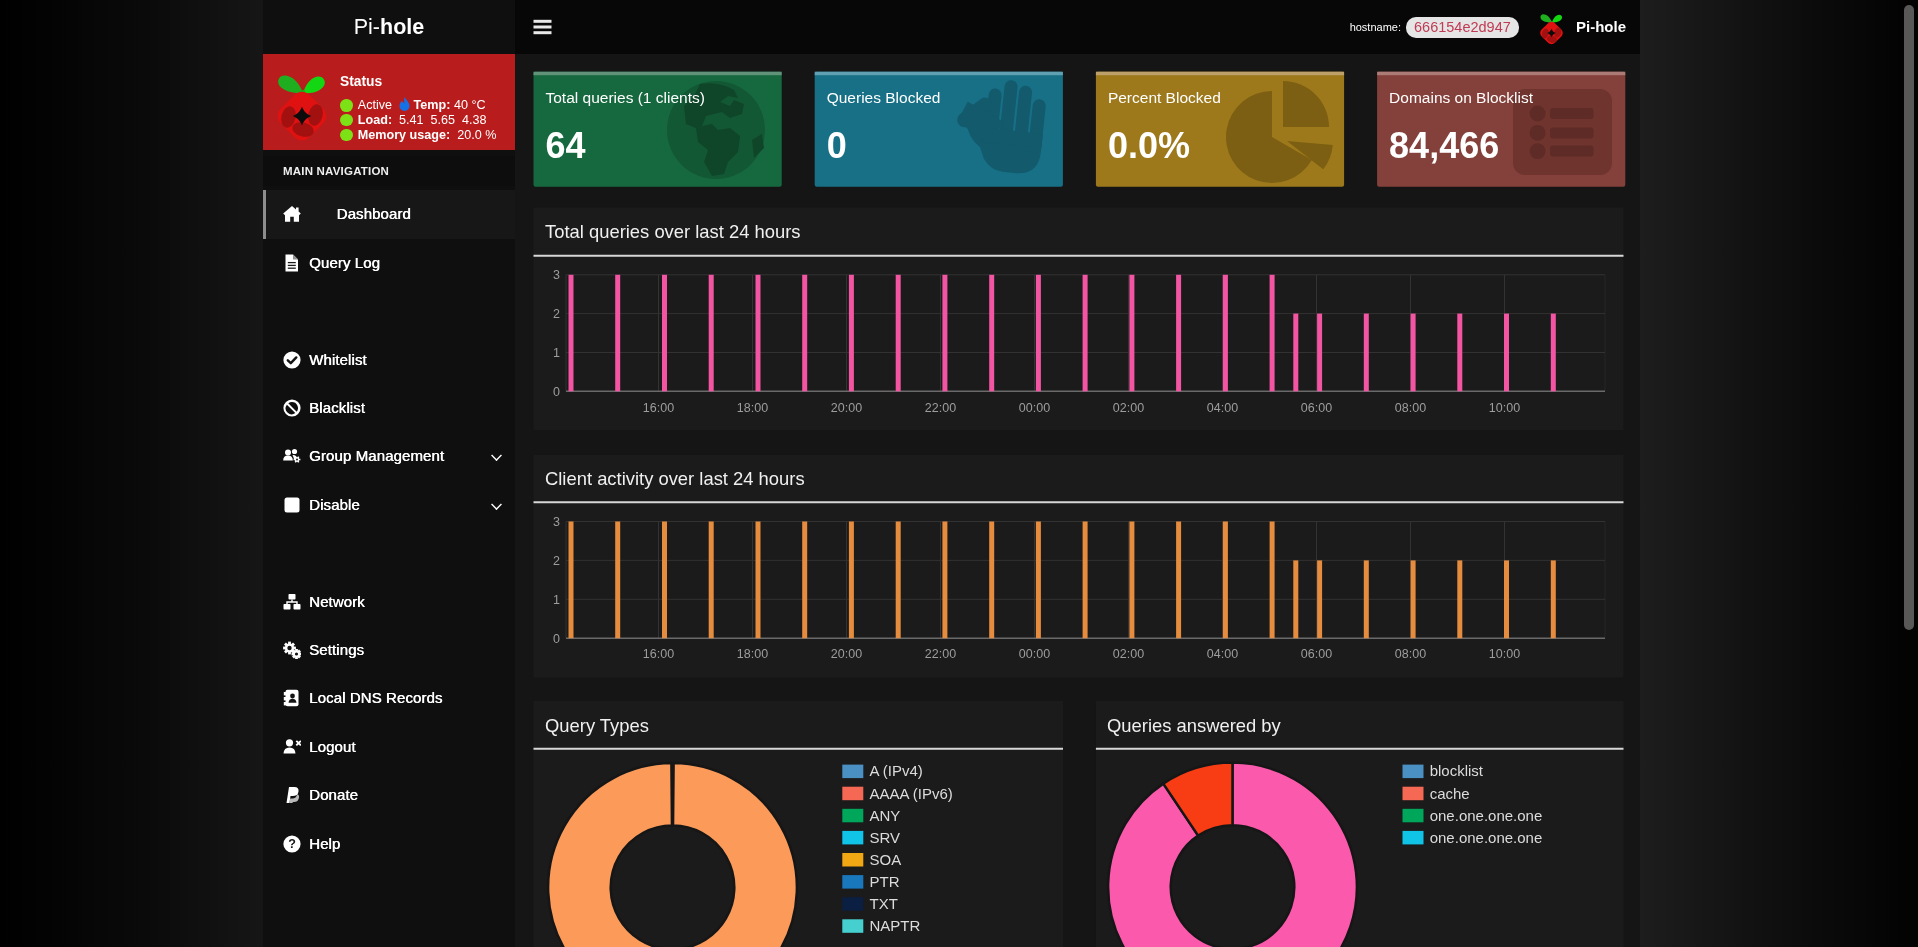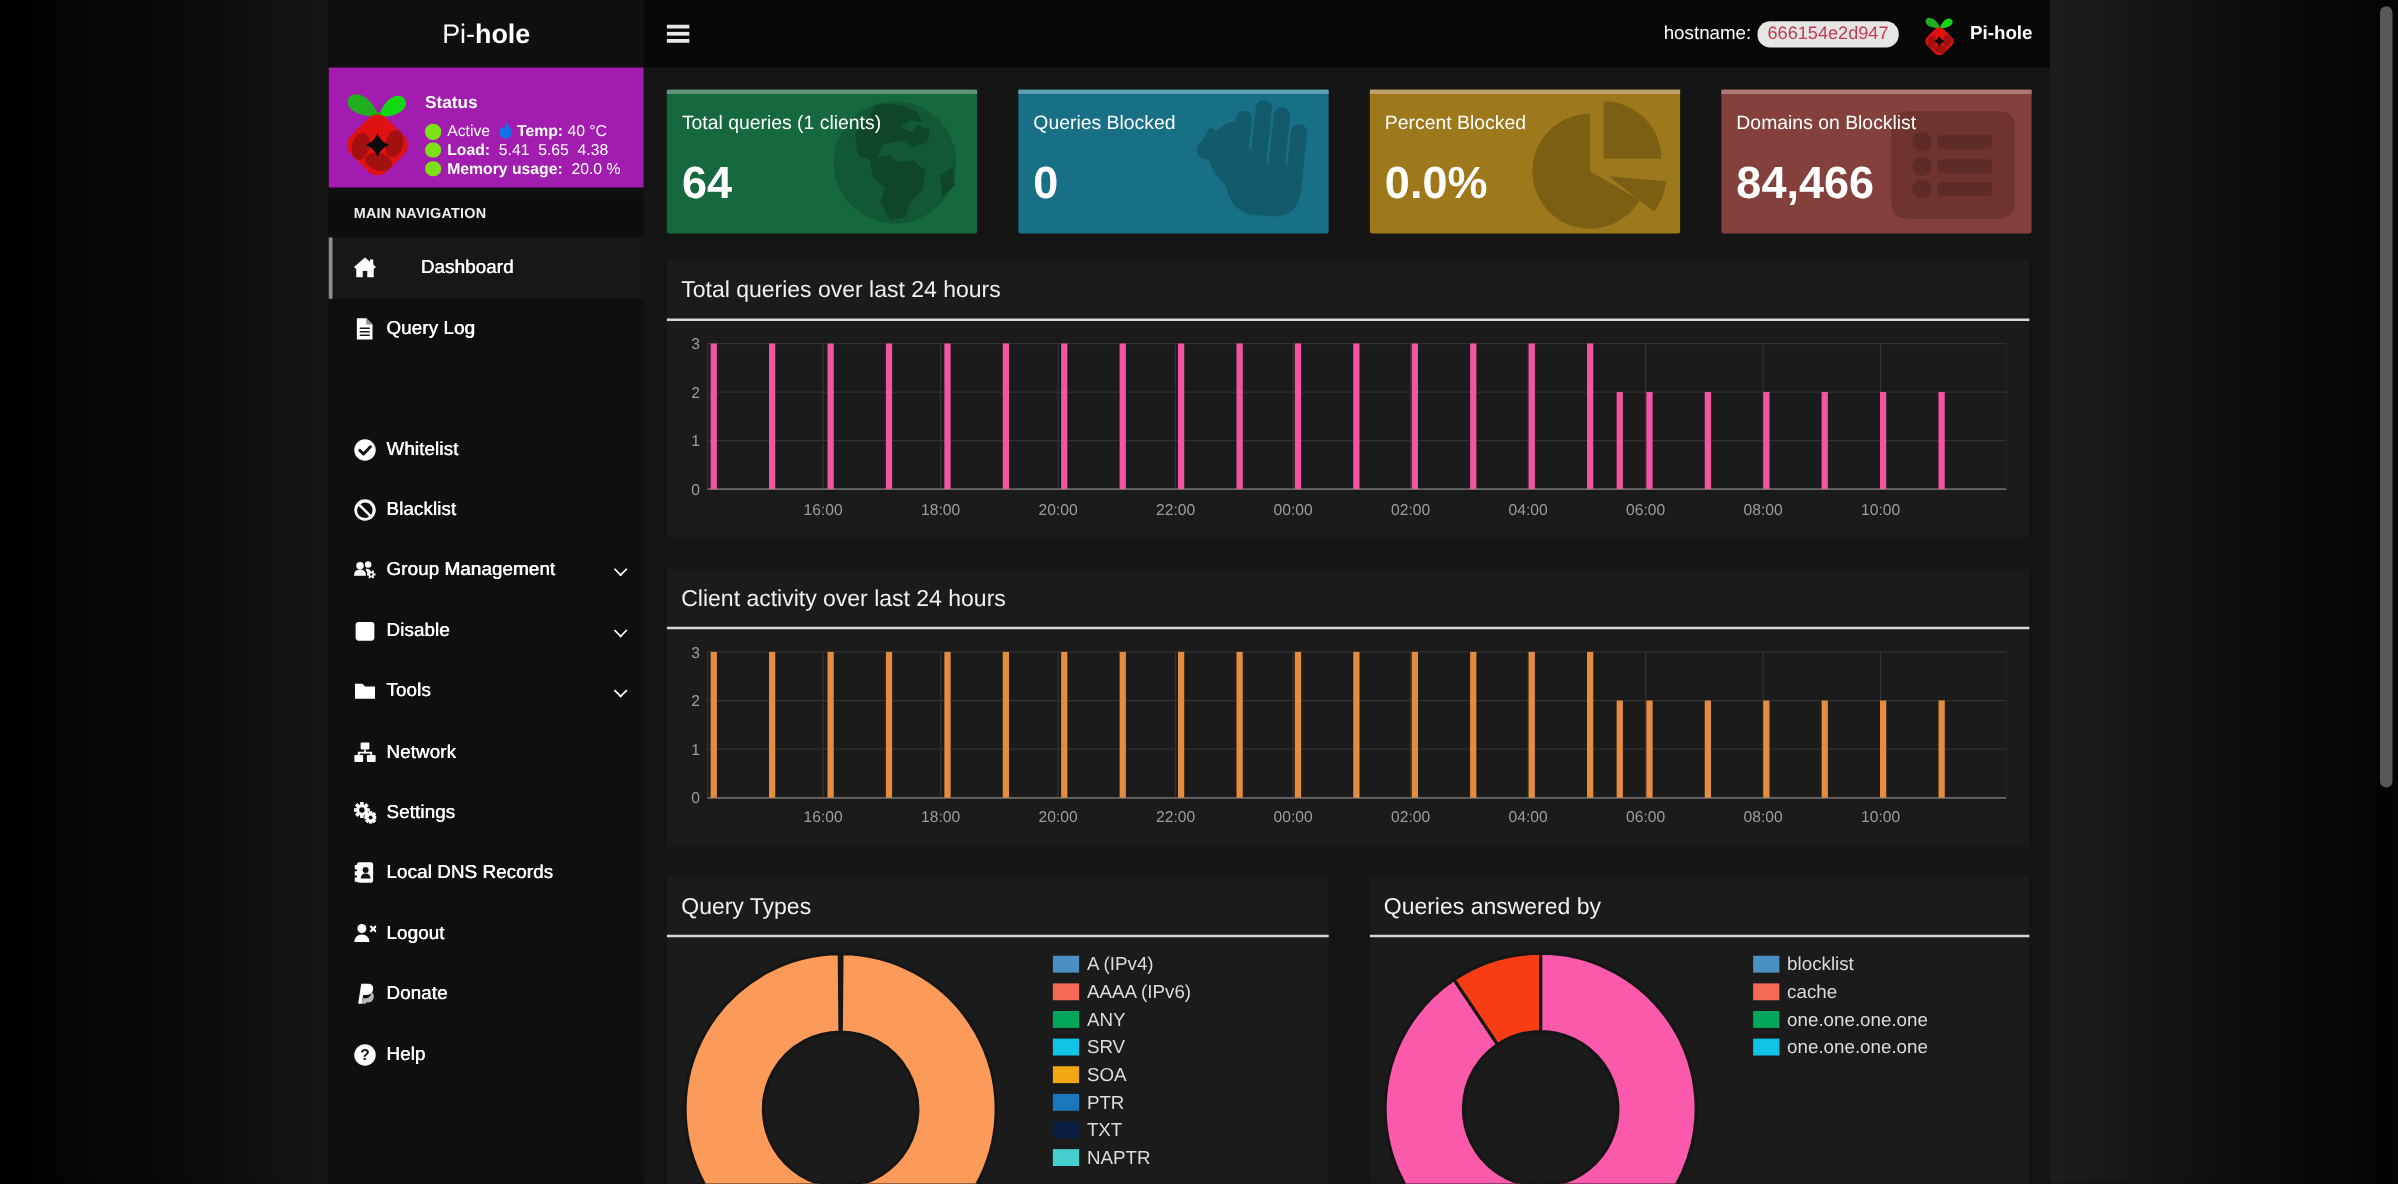--- a/index.html
+++ b/index.html
@@ -4,26 +4,26 @@
 * { margin:0; padding:0; box-sizing:border-box; }
 html,body { width:1918px; height:947px; overflow:hidden; background:#000; font-family:"Liberation Sans",sans-serif; }
 .abs { position:absolute; }
 #bgl { position:absolute; left:0; top:0; width:263px; height:100%; background:linear-gradient(90deg,#000 0%,#0a0a0a 55%,#161616 100%); }
 #bgr { position:absolute; left:1640px; top:0; width:278px; height:100%; background:linear-gradient(90deg,#1d1d1d 0%,#0c0c0c 60%,#030303 95%); }
 #wrap { position:absolute; left:263px; top:0; width:1377px; height:947px; background:#151515; }
 #nav { position:absolute; left:0; top:0; width:100%; height:54px; background:#070707; }
 #logo { position:absolute; left:0; top:0; width:252px; height:54px; background:#0f0f0f; color:#fff; font-size:21.5px; text-align:center; line-height:54px; }
 #logo b { font-weight:bold; }
 #hamb { position:absolute; left:270px; top:19px; }
-#hostlbl { position:absolute; right:239px; top:0; height:48px; line-height:54px; color:#fff; font-size:15px; }
+#hostlbl { position:absolute; right:239px; top:0; height:48px; line-height:54px; color:#fff; font-size:11px; }
 #hostbadge { position:absolute; left:1143px; top:16.5px; height:21.5px; line-height:21.5px; padding:0 8px; background:#e5e5e5; color:#c03b53; border-radius:10px; font-size:14.5px; }
 #navrasp { position:absolute; left:1269px; top:6px; }
 #navtitle { position:absolute; left:1313px; top:0; height:54px; line-height:54px; color:#fff; font-size:15px; font-weight:bold;}
 #sidebar { position:absolute; left:0; top:54px; width:252px; height:893px; background:#0f0f0f; }
-#status { position:absolute; left:0; top:0; width:100%; height:96px; background:#a21caf; }
+#status { position:absolute; left:0; top:0; width:100%; height:96px; background:#b91c1c; }
 #statxt { position:absolute; left:77px; top:20px; color:#fff; }
 #statxt .t { font-size:13.8px; font-weight:bold; margin-bottom:8px; }
 #statxt .r { font-size:12.6px; line-height:14.9px; white-space:nowrap; }
 .dot { display:inline-block; width:12.8px; height:12.8px; border-radius:50%; background:#7de215; margin-right:5px; vertical-align:-2.5px; }
 #mnav { position:absolute; left:0; top:102px; width:100%; height:30px; background:#0d0d0d; color:#eee; font-size:11.5px; font-weight:bold; line-height:30px; padding-left:20px; letter-spacing:0.2px; }
 .mi { position:absolute; left:0; width:100%; height:48.4px; color:#fff; }
 .mi.active { background:#171717; border-left:3.5px solid #8d8d8d; }
 .mic { position:absolute; left:20px; top:15px; }
 .mi.active .mic { left:16.5px; }
 .mt { position:absolute; left:46px; top:15px; font-size:15px; font-weight:400; letter-spacing:0.1px; text-shadow:0.45px 0 0 currentColor; }
@@ -155,29 +155,20 @@
                 <line x1="14" y1="12.5" x2="12.30" y2="15.44"></line>
                 <line x1="14" y1="12.5" x2="10.60" y2="12.50"></line>
                 <line x1="14" y1="12.5" x2="12.30" y2="9.56"></line>
                 <line x1="14" y1="12.5" x2="15.70" y2="9.56"></line>
               </g>
               <circle cx="14" cy="12.5" r="1" fill="#141414"></circle>
             </g>
           </g>
         </svg>
         <span class="mt">Group Management</span>
-        <span class="chev"></span>
-      </div>
-<div class="mi" style="top:475.2px">
-        <svg class="mic" width="18" height="18" viewBox="0 0 18 18">
-          <g transform="translate(0,0)">
-            <path d="M1 3 L7 3 L9 5.2 L17 5.2 L17 15 L1 15 Z" fill="#fff"></path>
-          </g>
-        </svg>
-        <span class="mt">Tools</span>
         <span class="chev"></span>
       </div>
 <div class="mi" style="top:523.6px">
         <svg class="mic" width="18" height="18" viewBox="0 0 18 18">
           <g transform="translate(0,0)" fill="#fff">
             <rect x="5.5" y="1" width="7" height="5.5" rx="0.8"></rect>
             <rect x="0.5" y="11" width="7" height="5.5" rx="0.8"></rect>
             <rect x="10.5" y="11" width="7" height="5.5" rx="0.8"></rect>
             <g stroke="#fff" stroke-width="1.4" fill="none">
               <path d="M9 6.5 L9 9 M4 11 L4 9 L14 9 L14 11"></path>

